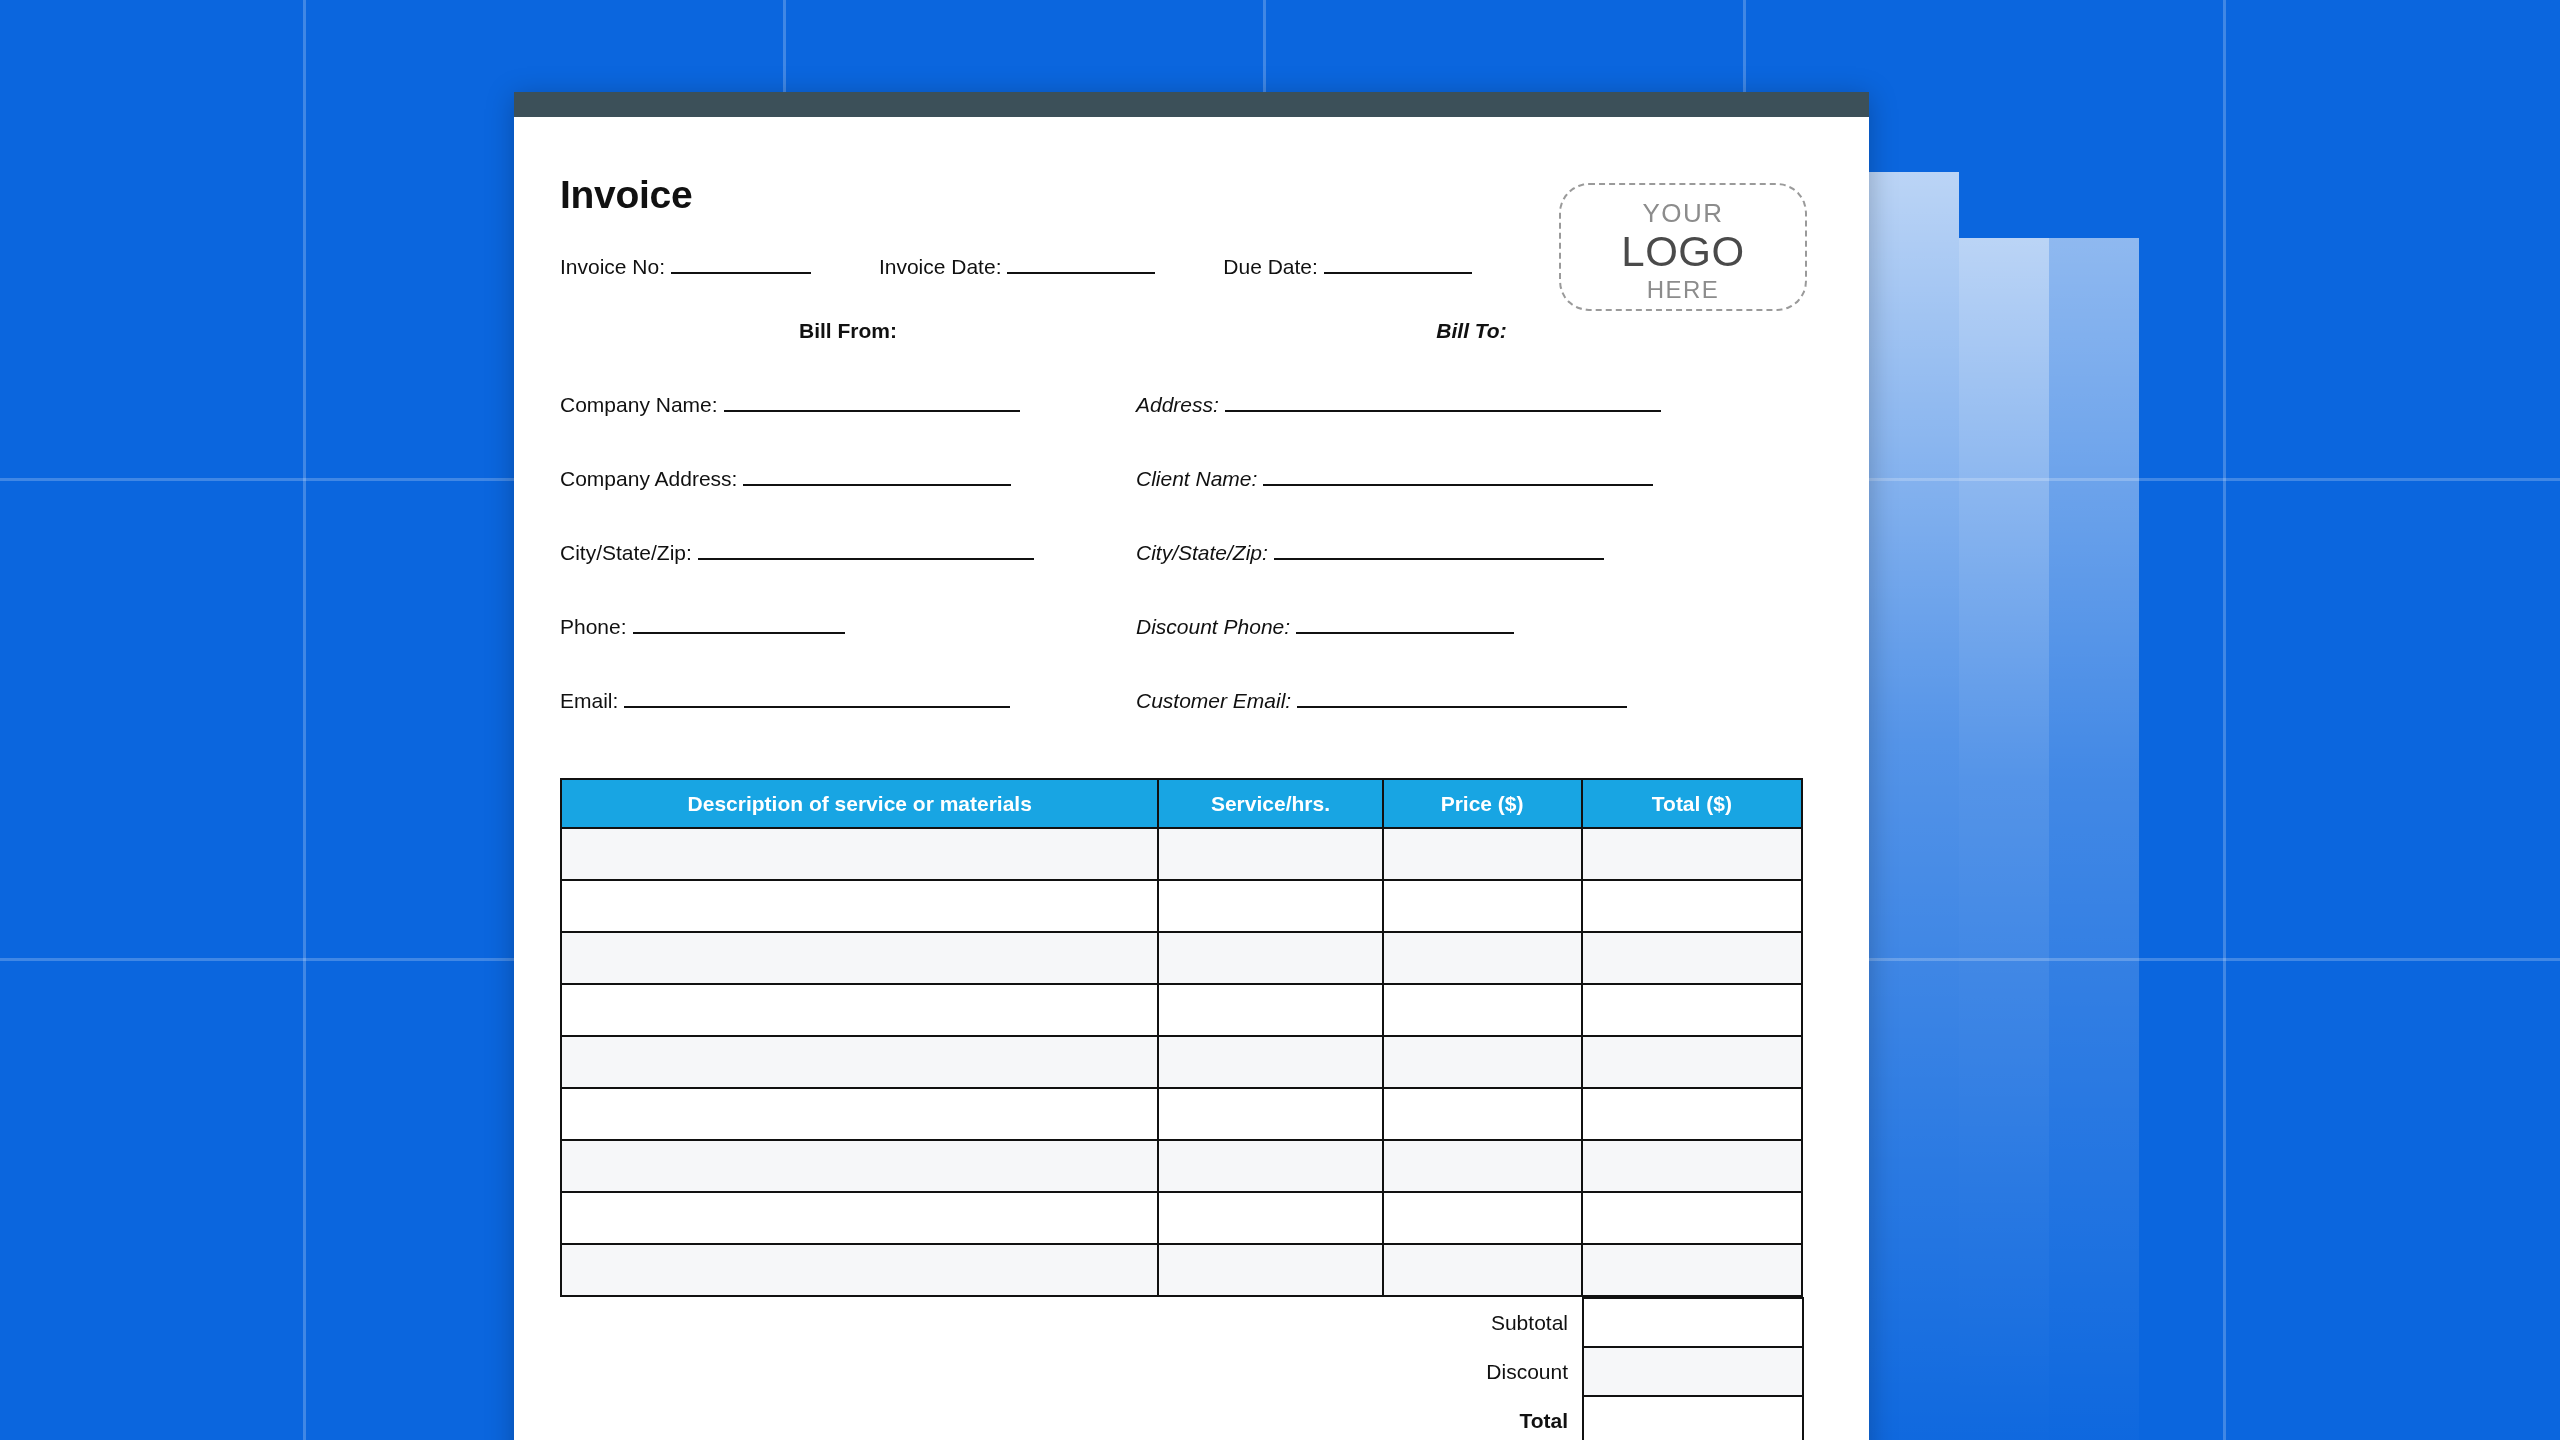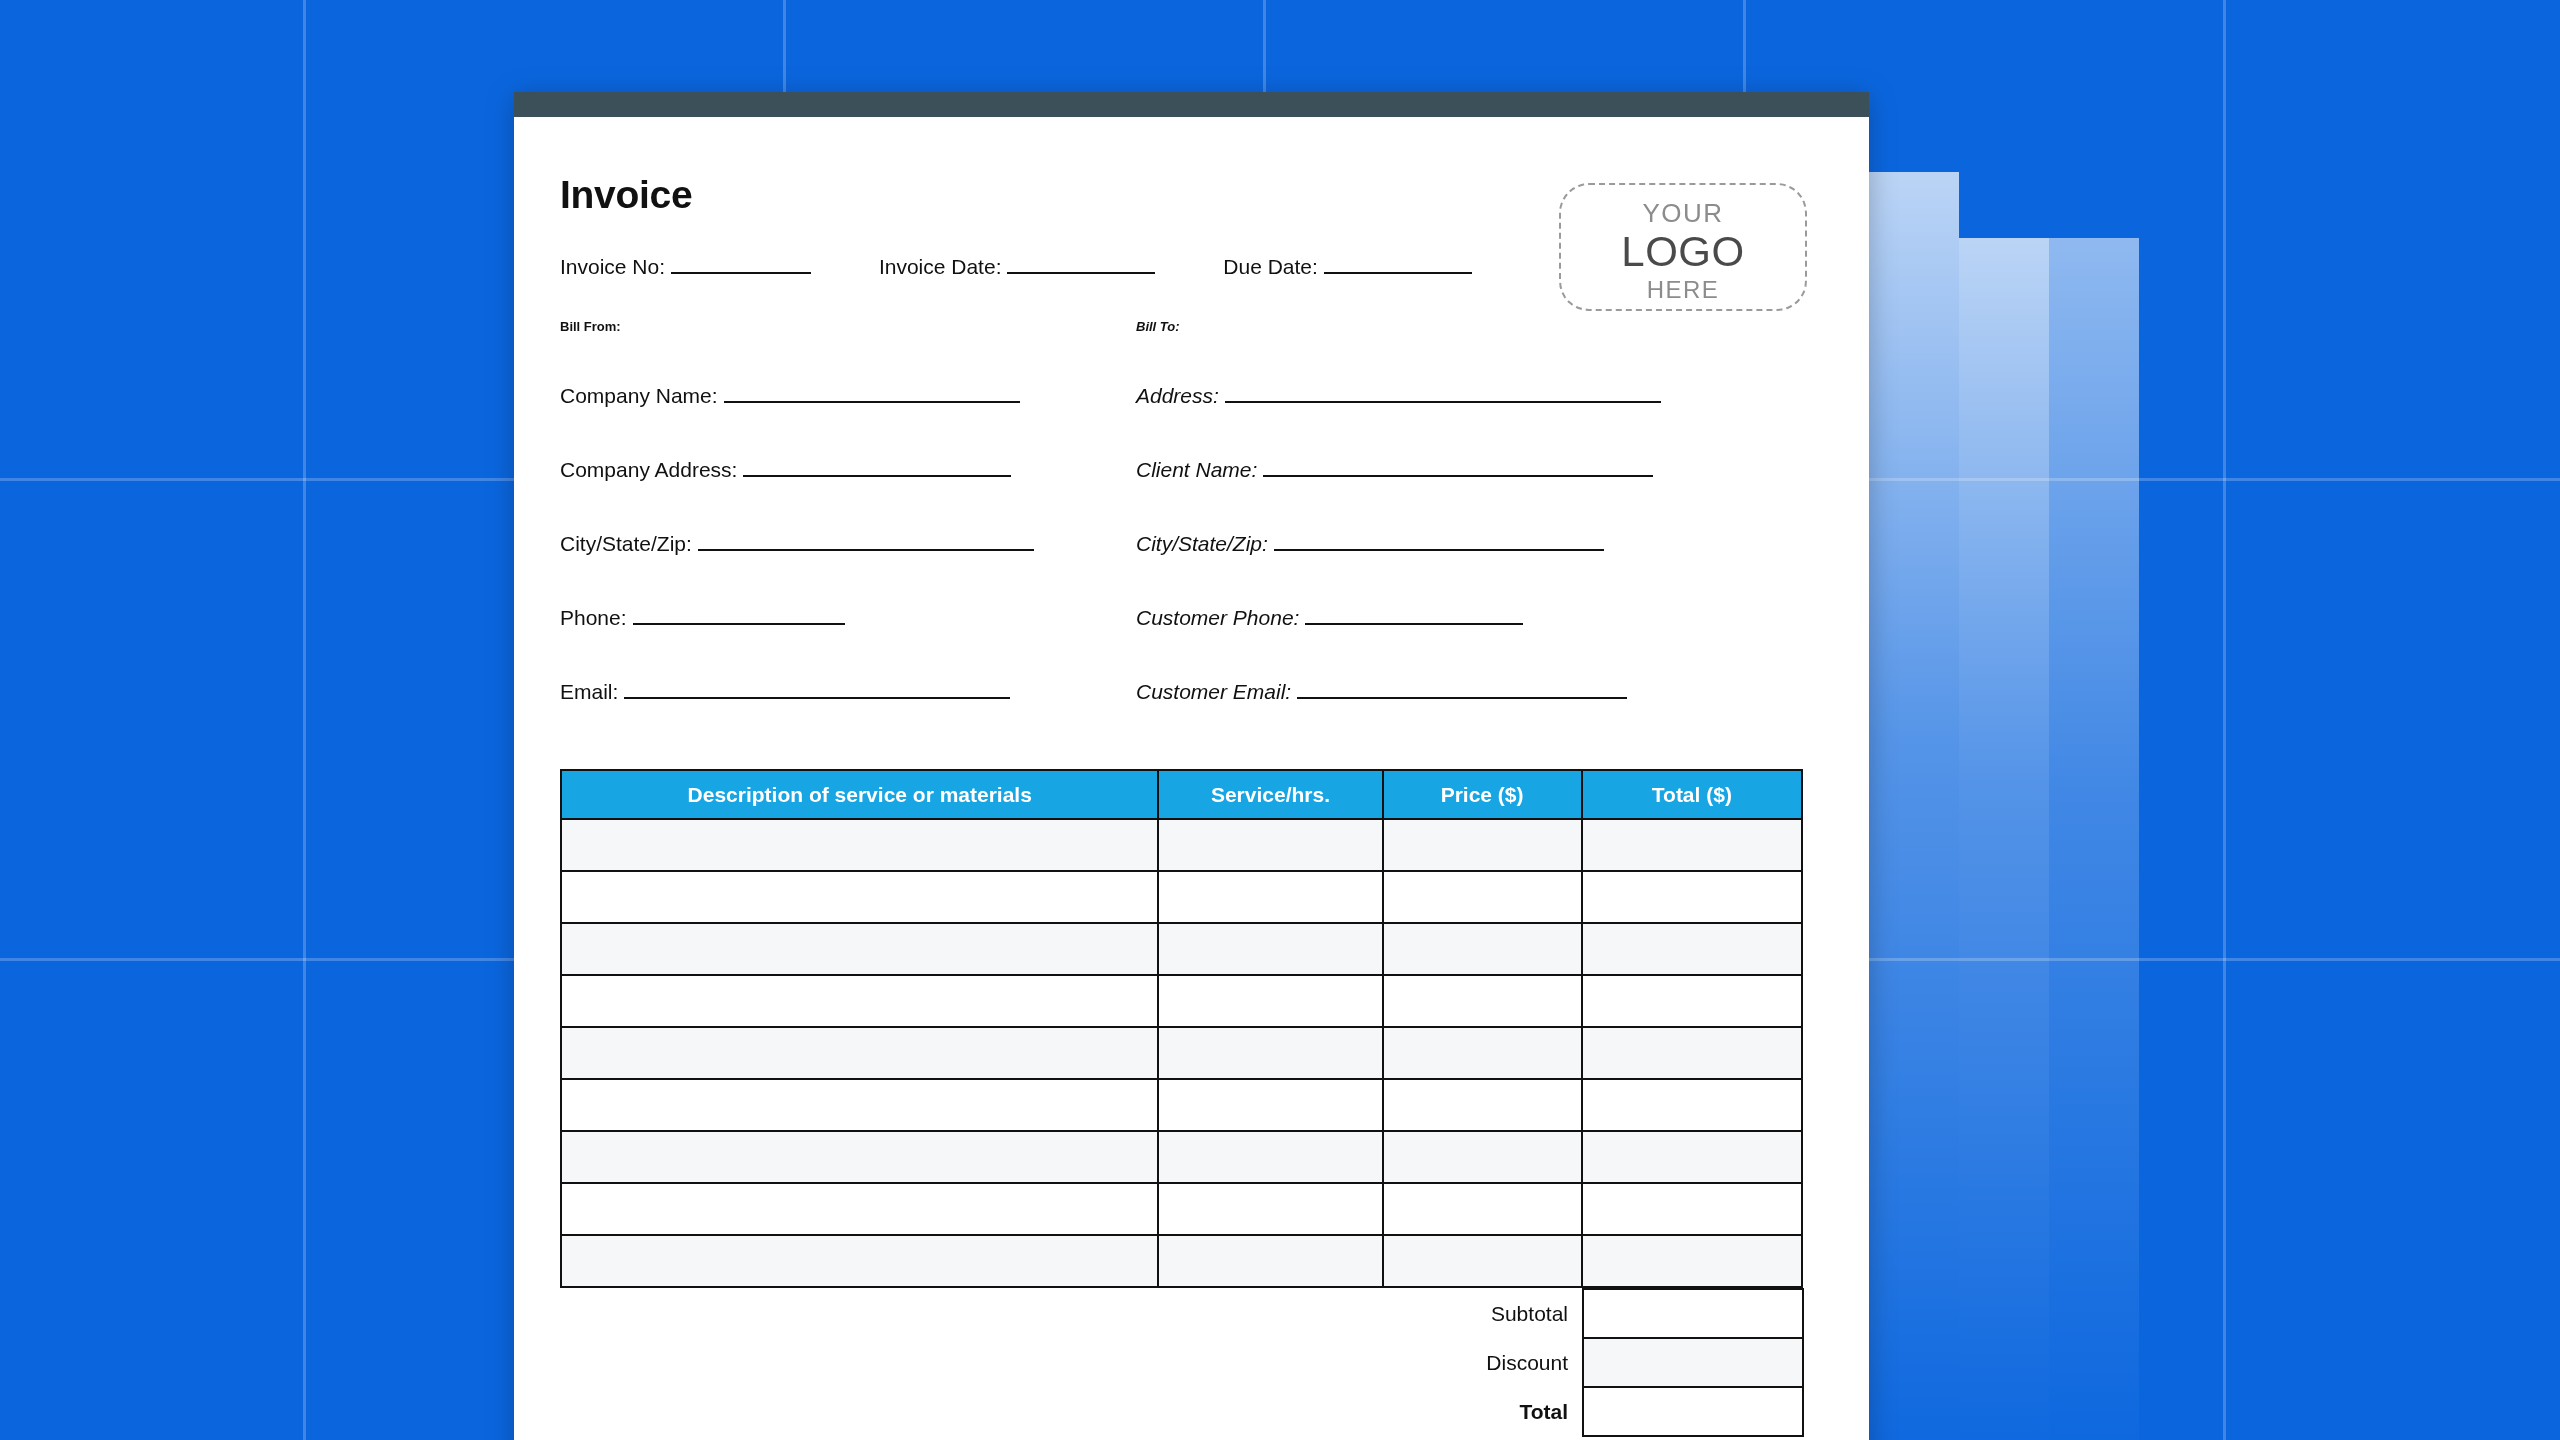--- a/index.html
+++ b/index.html
@@ -112,21 +112,21 @@
 
   
   #bill-area {
     margin-top: 40px;
     display: flex;
     font-size: 21px;
     color: #111;
   }
   #bill-from { width: 576px; flex: none; }
   #bill-to   { flex: 1; font-style: italic; }
-  .bill-head { font-weight: bold; font-size: 13px; margin-bottom: 9px; }
+  .bill-head { font-weight: bold; font-size: 21px; margin-bottom: 9px; text-align: center; }
   .bill-line { margin-bottom: 10px; white-space: nowrap; margin-top: 48px; }
 
   
   #items-table {
     margin-top: 55px;
     border-collapse: collapse;
     width: 1243px;
     table-layout: fixed;
   }
   #items-table th {
@@ -238,21 +238,21 @@
         <div class="bill-line">
           <span>Address:</span><span class="blank-line" style="width:436px;"></span>
         </div>
         <div class="bill-line">
           <span>Client Name:</span><span class="blank-line" style="width:390px;"></span>
         </div>
         <div class="bill-line">
           <span>City/State/Zip:</span><span class="blank-line" style="width:330px;"></span>
         </div>
         <div class="bill-line">
-          <span>Customer Phone:</span><span class="blank-line" style="width:218px;"></span>
+          <span>Discount Phone:</span><span class="blank-line" style="width:218px;"></span>
         </div>
         <div class="bill-line">
           <span>Customer Email:</span><span class="blank-line" style="width:330px;"></span>
         </div>
       </div>
 
     </div>
 
     <table id="items-table">
       <colgroup>

